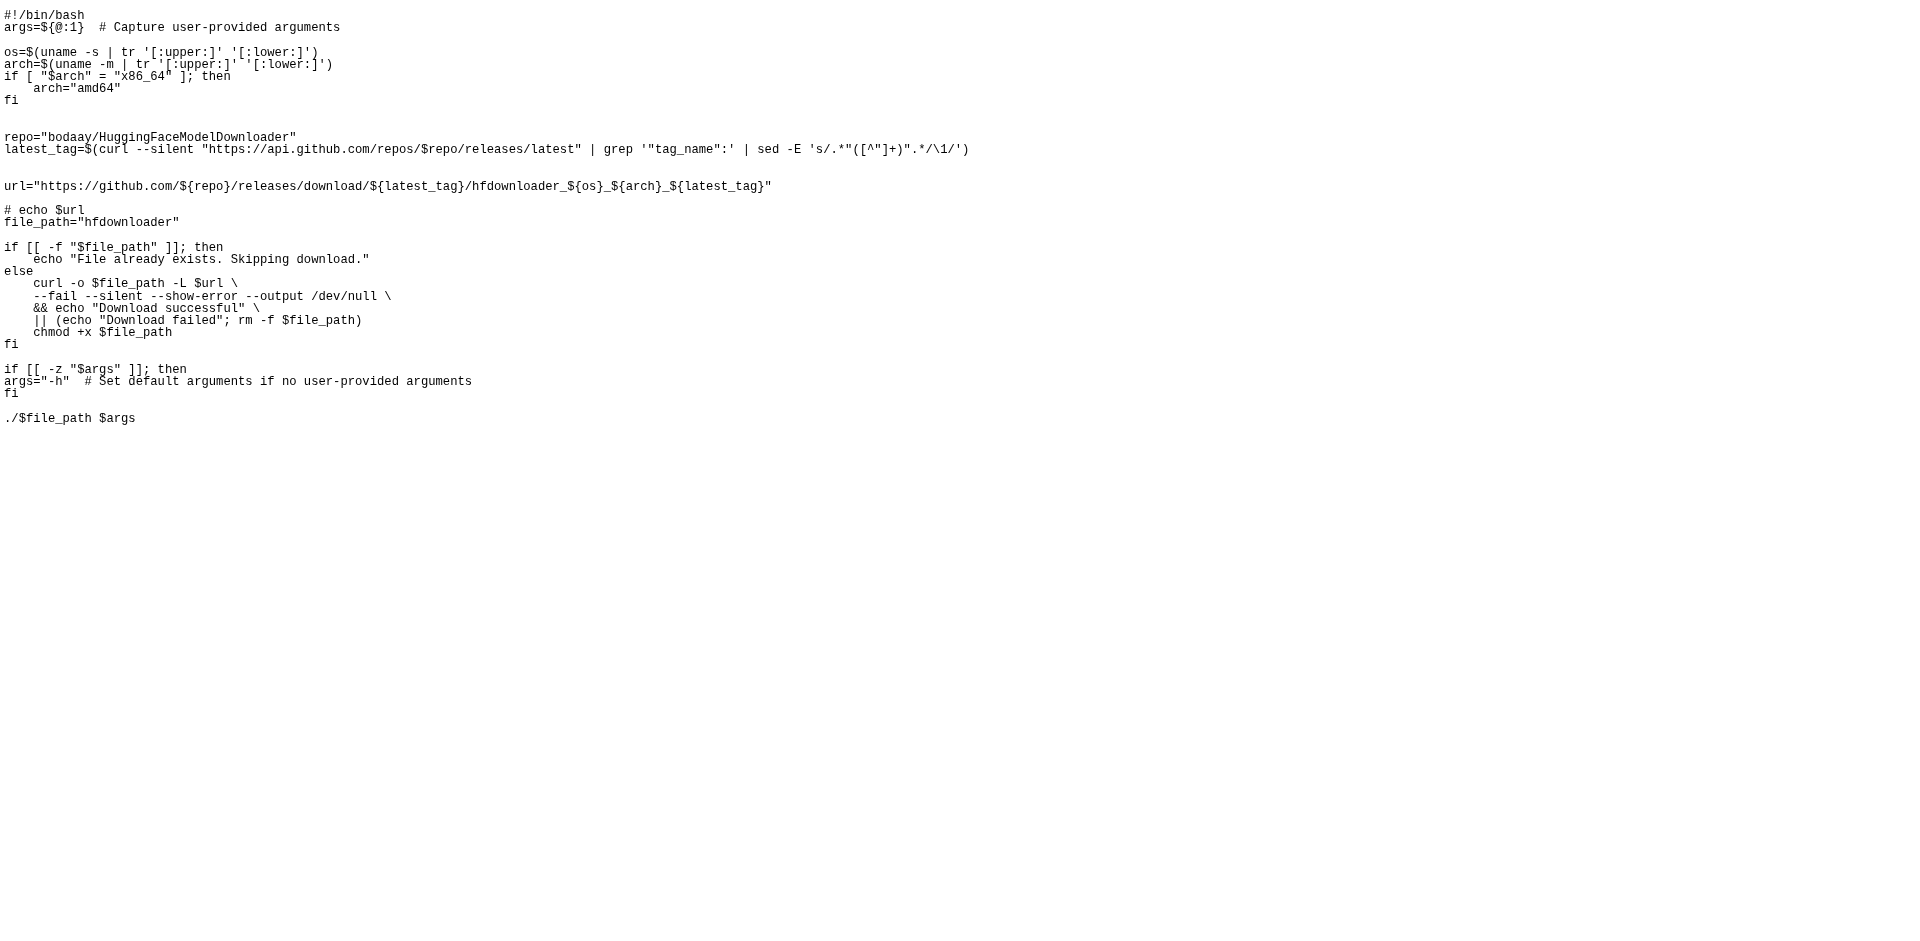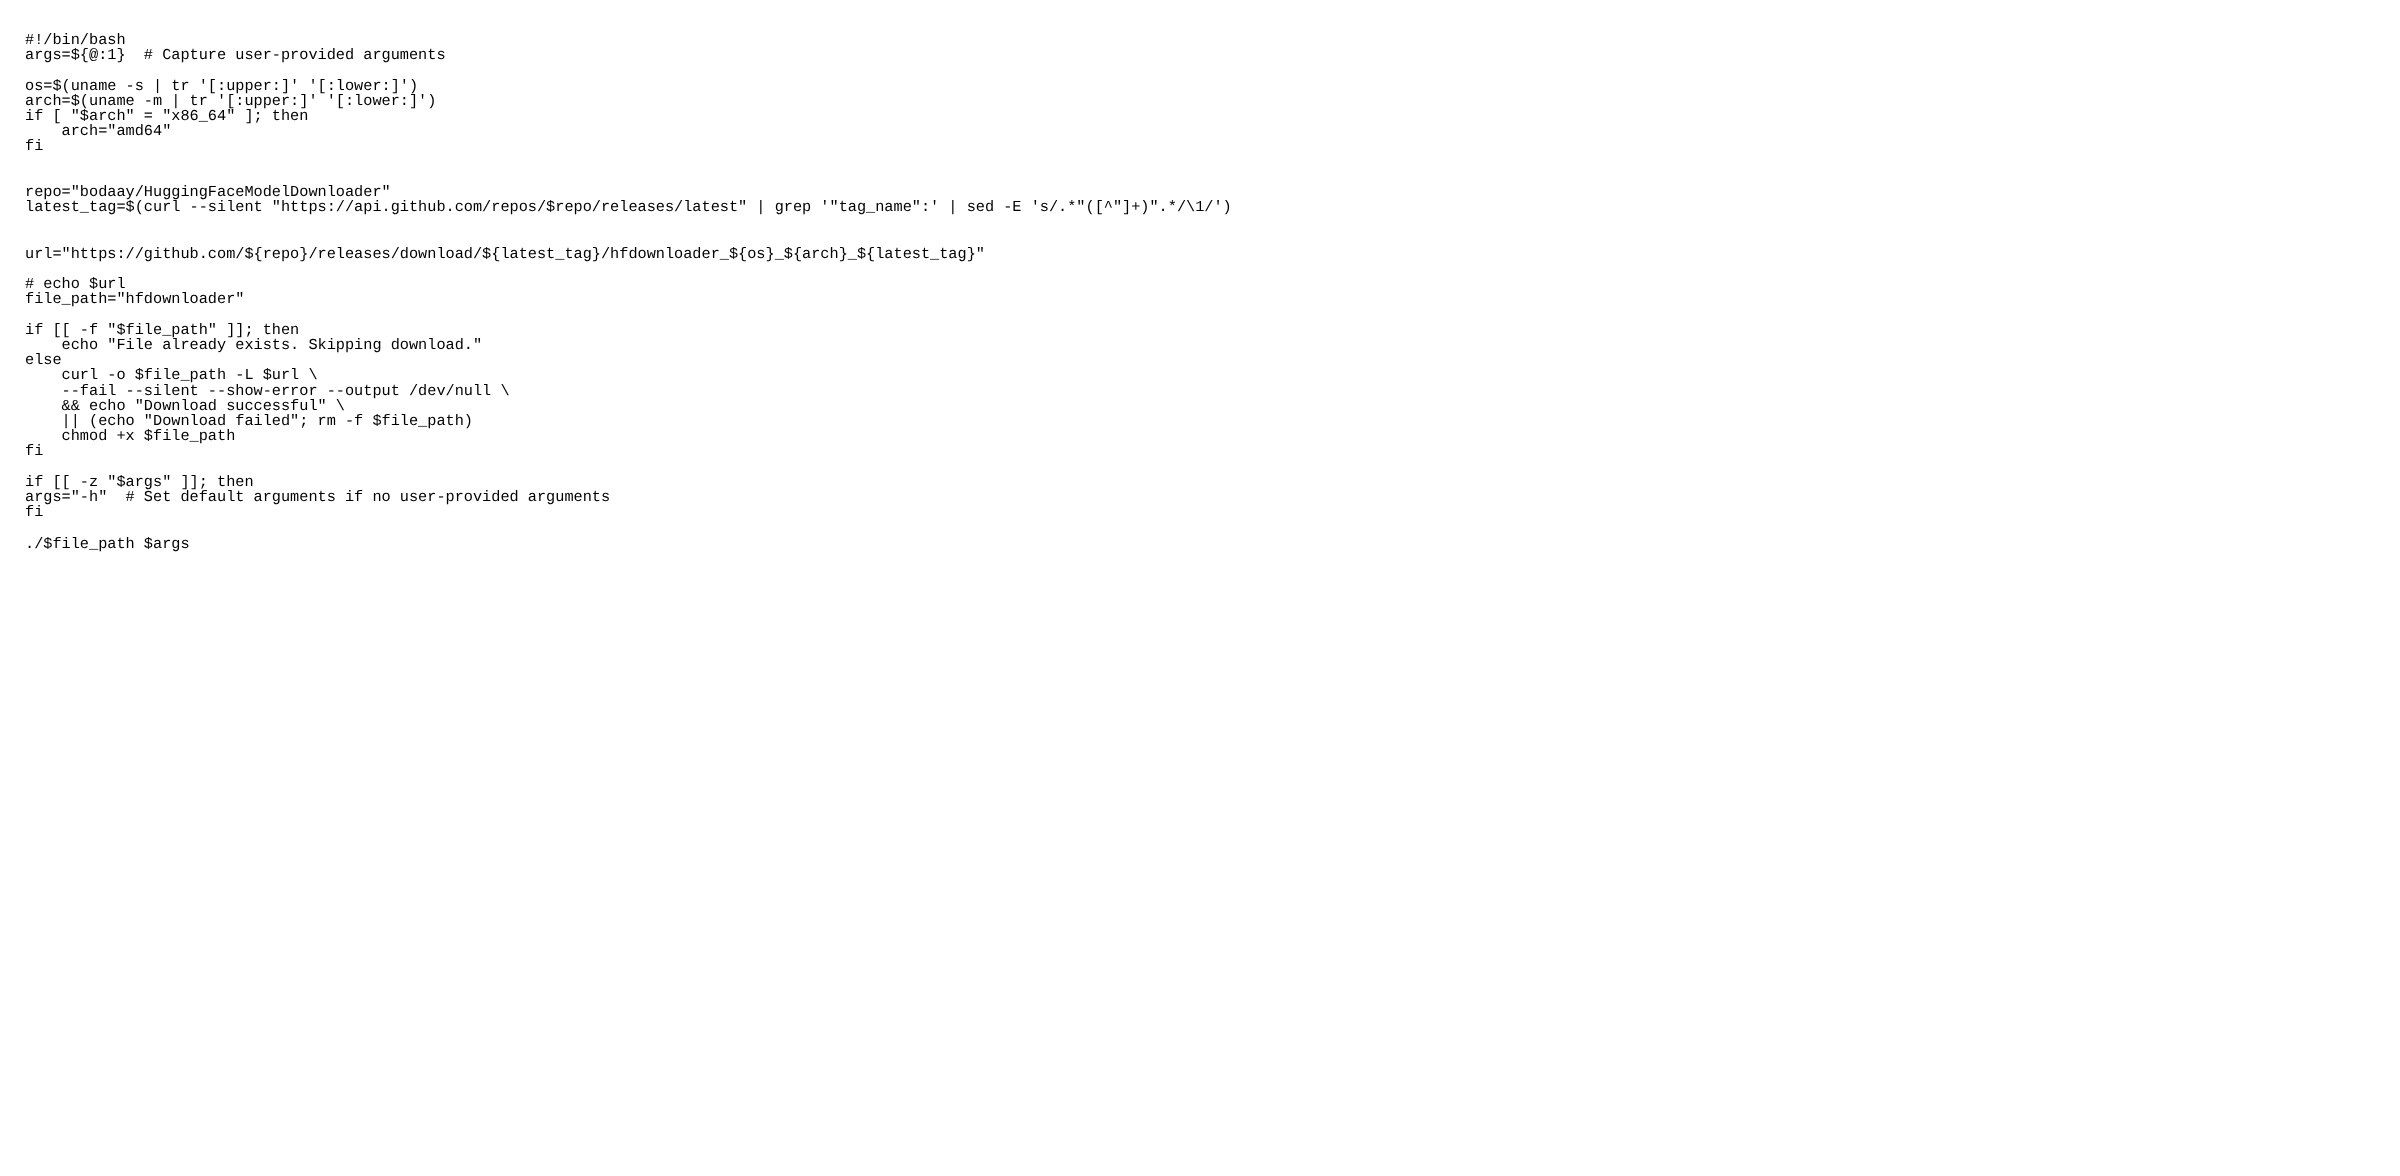--- a/index.html
+++ b/index.html
@@ -4,21 +4,21 @@
 <style>
   html, body {
     margin: 0;
     padding: 0;
     background: #ffffff;
     width: 1920px;
     height: 941px;
     overflow: hidden;
   }
   pre.code {
-    margin: 16px;
+    margin: 0;
     padding: 10px 4px;
     font-family: "Menlo", "Consolas", "Courier New", monospace;
     font-size: 12.2px;
     line-height: 12.2px;
     color: #000000;
     white-space: pre;
     letter-spacing: 0px;
   }
 </style>
 </head>

